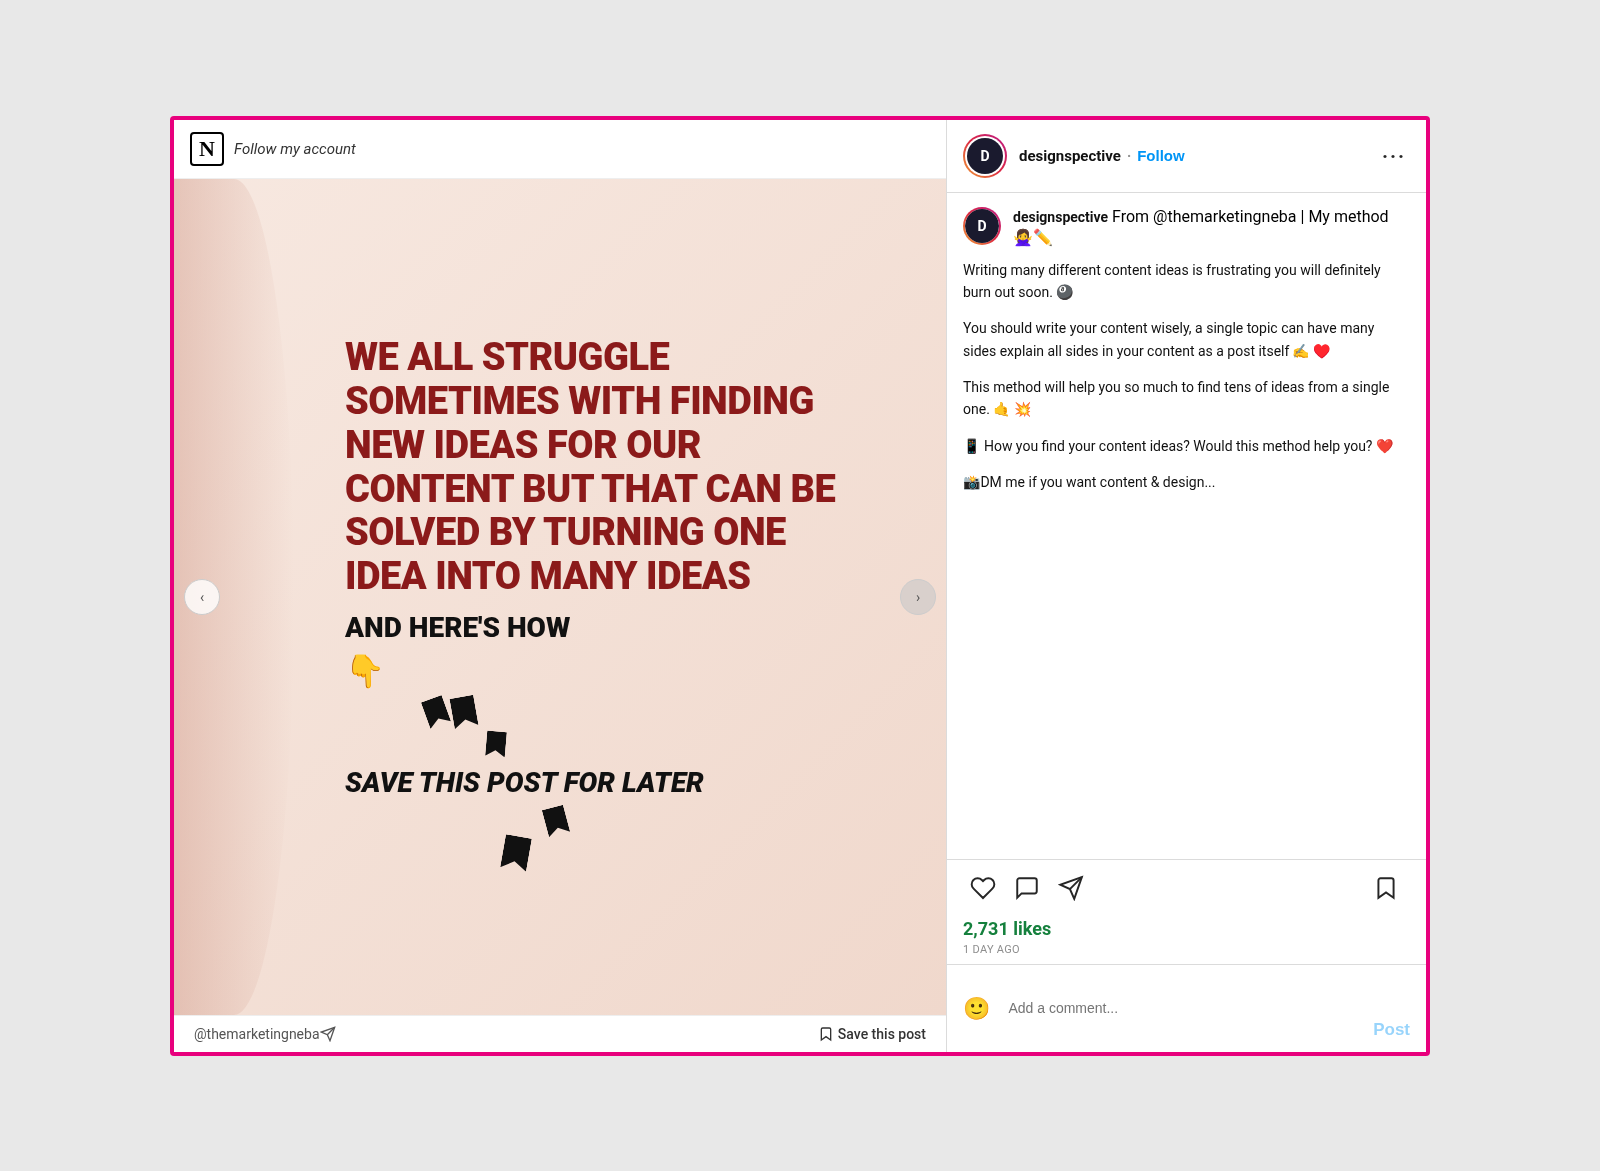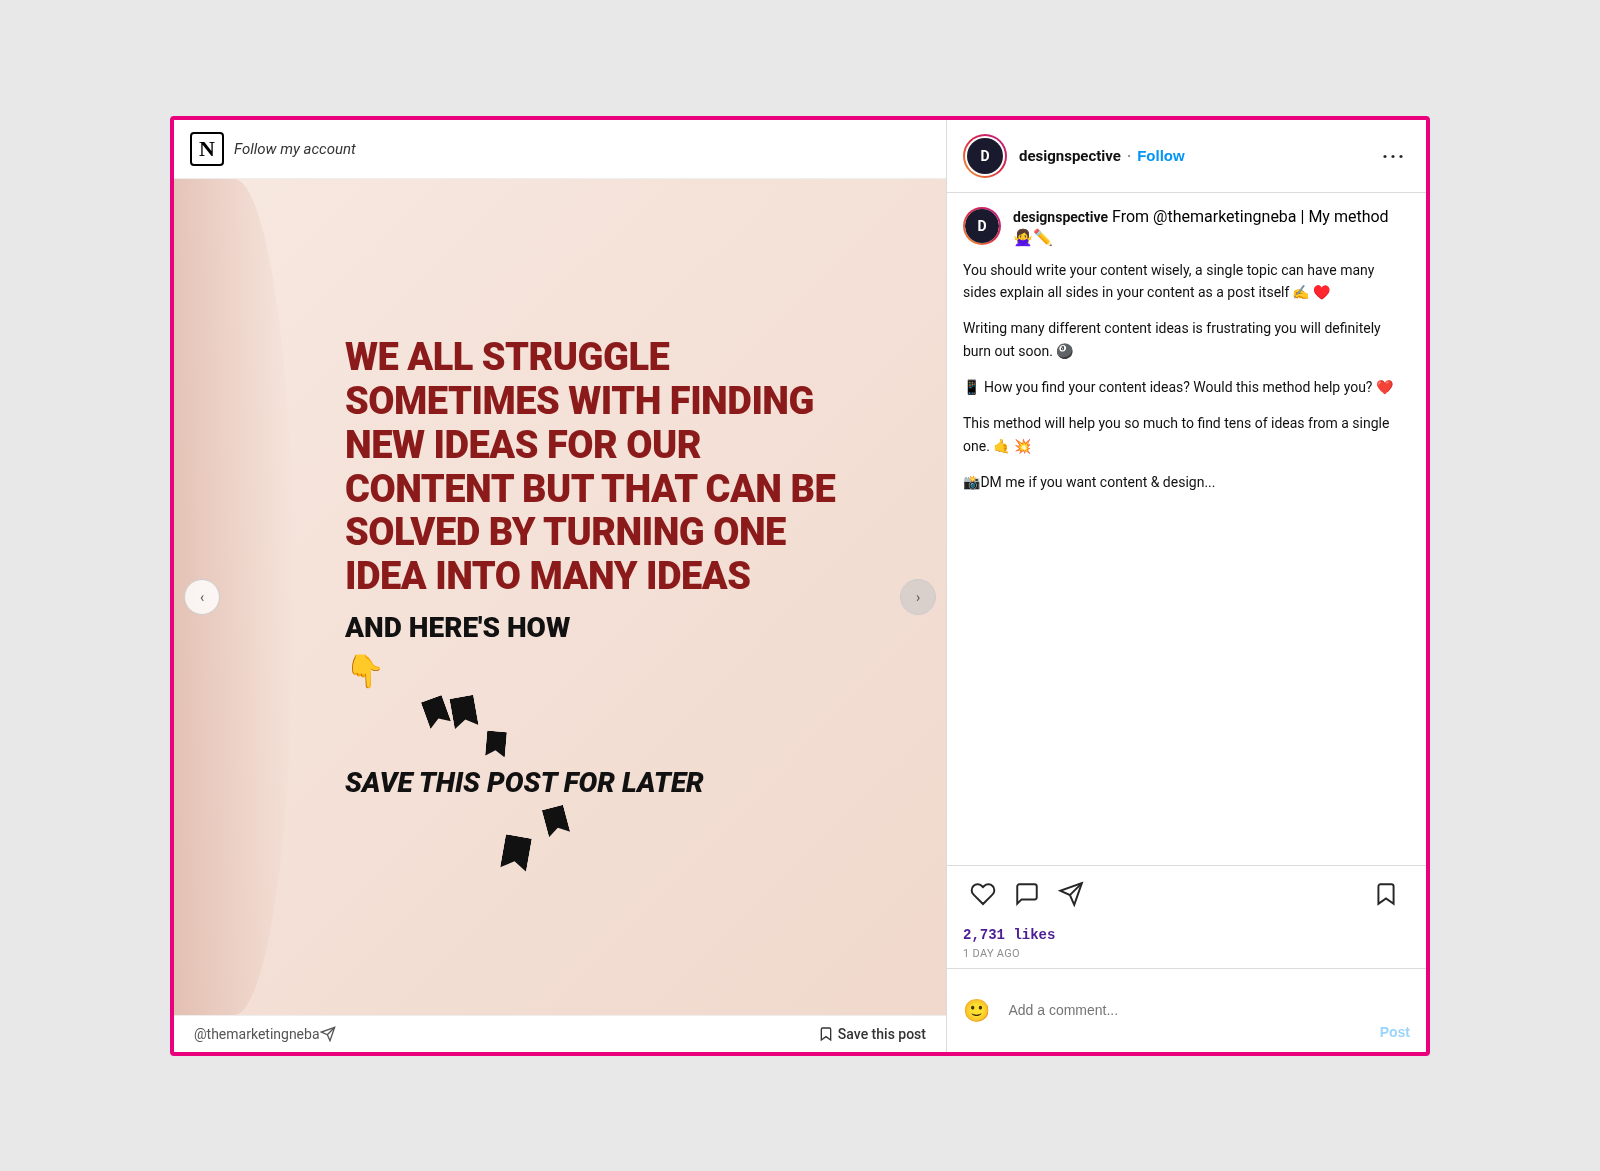--- a/index.html
+++ b/index.html
@@ -297,23 +297,22 @@
       stroke-width: 1.8;
     }
     .save-icon-right {
       margin-left: auto;
     }
     .likes-section {
       padding: 2px 16px 4px;
     }
     .likes-count {
       font-weight: 700;
-      font-size: 14px;
-      color: #4c1d95;
-      font-family: Liberation Mono, monospace;
+      font-size: 18px;
+      color: #15803d;
     }
     .time-ago {
       font-size: 11px;
       color: #8e8e8e;
       text-transform: uppercase;
       padding: 0 16px 8px;
       letter-spacing: 0.3px;
     }
     
     .comment-area {
@@ -333,21 +332,21 @@
       border: none;
       outline: none;
       font-size: 14px;
       color: #8e8e8e;
       background: transparent;
       margin-left: 6px;
     }
     .post-btn {
       color: #0095f6;
       font-weight: 600;
-      font-size: 14px;
+      font-size: 17px;
       cursor: pointer;
       background: none;
       border: none;
       opacity: 0.4;
       margin-top: 43px;
     }
 
     
     .bk-shape {
       display: inline-block;
@@ -496,25 +495,25 @@
           </div>
         </div>
         <div class="caption-text-block">
           <span class="caption-username">designspective</span>
           <span class="caption-from"> </span>
           <span>From @themarketingneba | My method 🙅‍♀️✏️</span>
         </div>
       </div>
 
       <div class="caption-body">
+        <div class="caption-paragraph">Writing many different content ideas is frustrating you will definitely burn out soon. 🎱</div>
         <div class="caption-paragraph">You should write your content wisely, a single topic can have many sides explain all sides in your content as a post itself ✍️ ♥️</div>
-        <div class="caption-paragraph">Writing many different content ideas is frustrating you will definitely burn out soon. 🎱</div>
-        <div class="caption-paragraph">📱 How you find your content ideas? Would this method help you? ❤️</div>
         <div class="caption-paragraph">This method will help you so much to find tens of ideas from a single one. 🤙
 💥</div>
+        <div class="caption-paragraph">📱 How you find your content ideas? Would this method help you? ❤️</div>
         <div class="caption-paragraph">📸DM me if you want content &amp; design...</div>
       </div>
     </div>
 
     <div class="action-bar">
       <div class="action-icon">
         <svg viewBox="0 0 24 24">
             <path d="M20.84 4.61a5.5 5.5 0 0 0-7.78 0L12 5.67l-1.06-1.06a5.5 5.5 0 0 0-7.78 7.78l1.06 1.06L12 21.23l7.78-7.78 1.06-1.06a5.5 5.5 0 0 0 0-7.78z"></path>
           </svg>
       </div>

